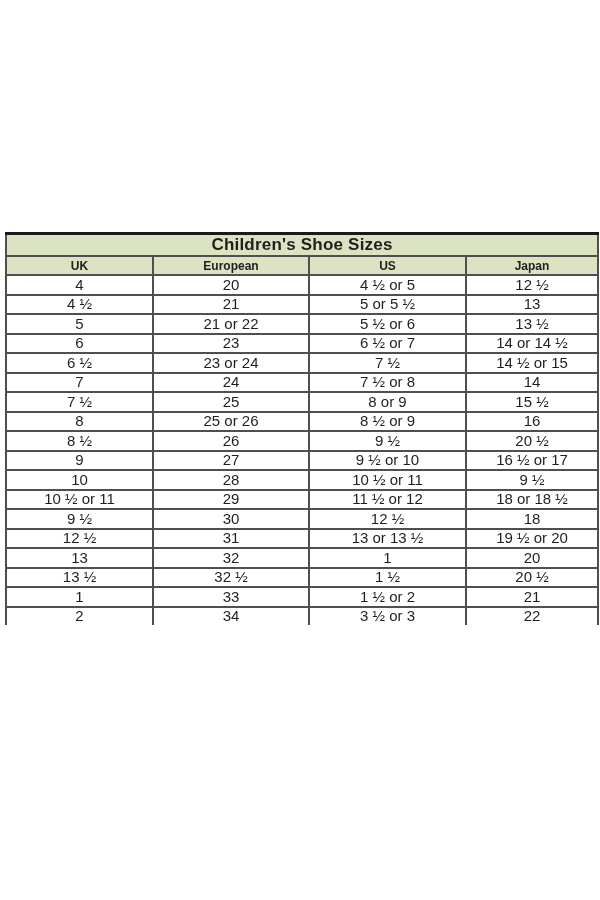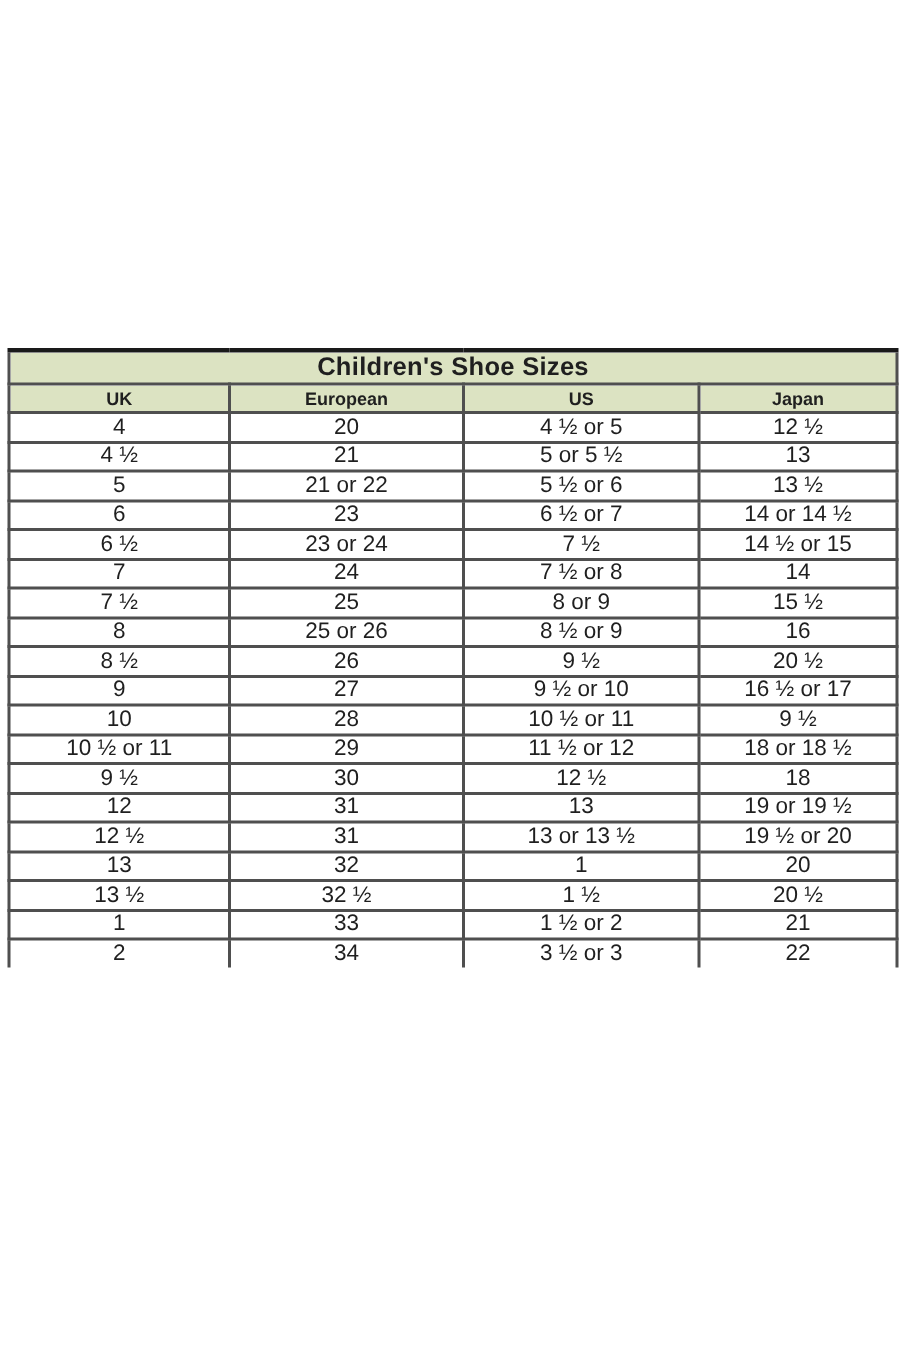--- a/index.html
+++ b/index.html
@@ -152,26 +152,20 @@
           <td>11 ½ or 12</td>
           <td>18 or 18 ½</td>
         </tr>
         <tr>
           <td>9 ½</td>
           <td>30</td>
           <td>12 ½</td>
           <td>18</td>
         </tr>
         <tr>
-          <td>12</td>
-          <td>31</td>
-          <td>13</td>
-          <td>19 or 19 ½</td>
-        </tr>
-        <tr>
           <td>12 ½</td>
           <td>31</td>
           <td>13 or 13 ½</td>
           <td>19 ½ or 20</td>
         </tr>
         <tr>
           <td>13</td>
           <td>32</td>
           <td>1</td>
           <td>20</td>

